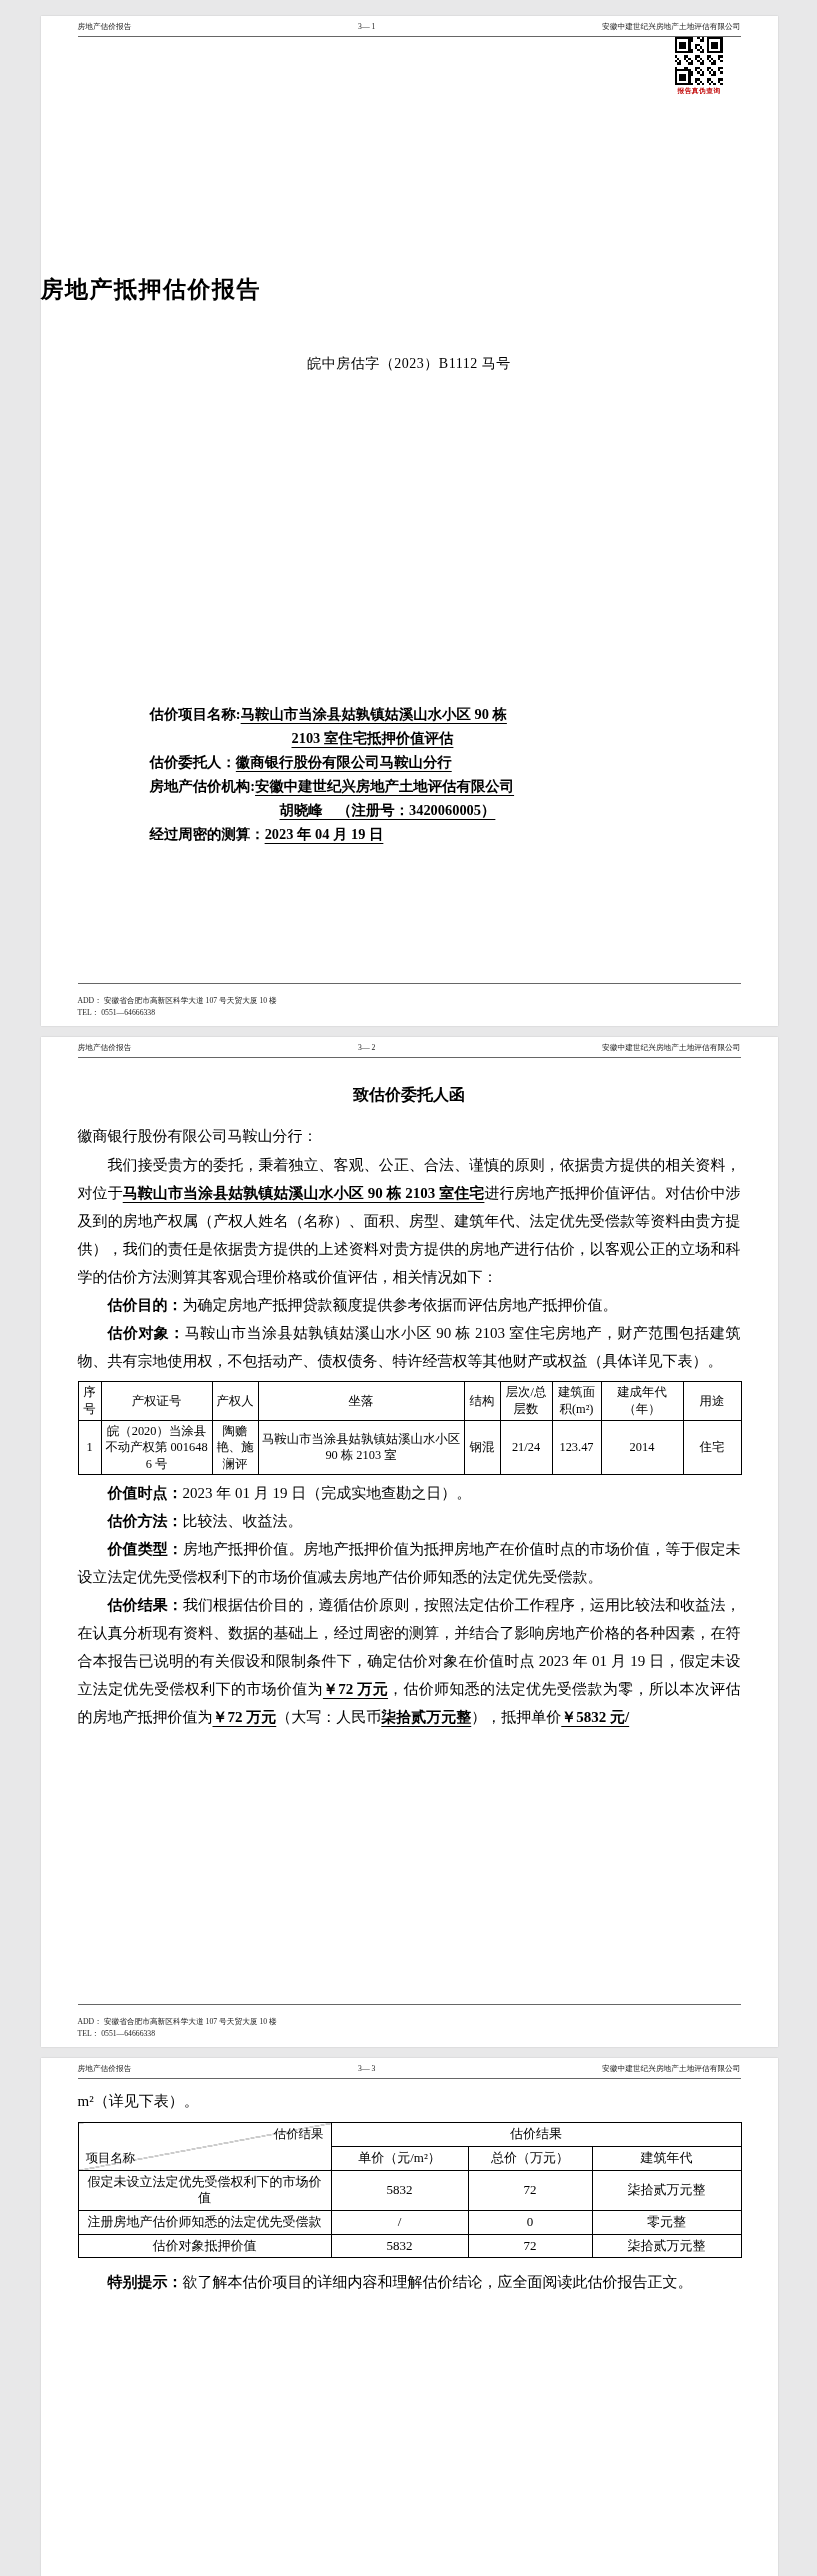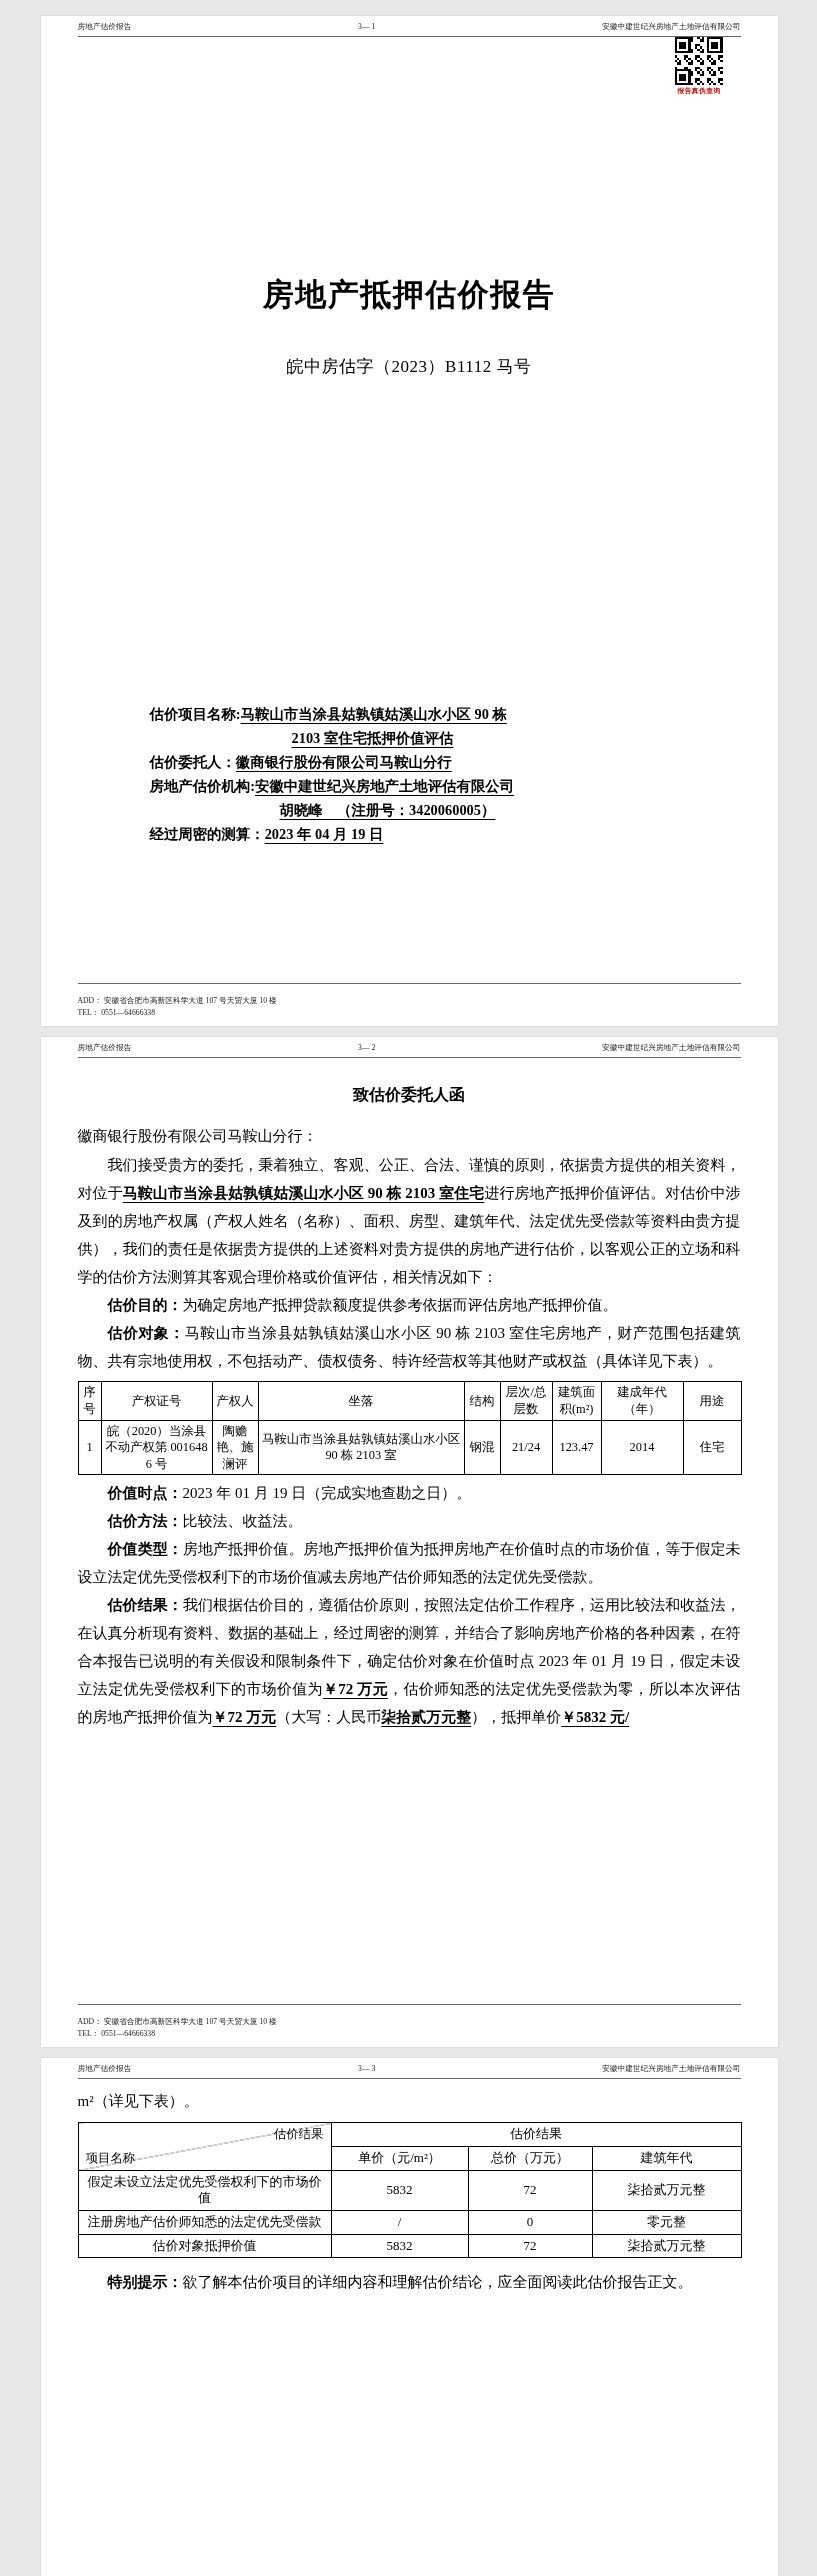--- a/index.html
+++ b/index.html
@@ -32,23 +32,23 @@
   }
 
   .qr-block{position:absolute;top:21.6px;right:54px;width:49px;text-align:center;}
   .qr{width:48px;height:48px;display:grid;
       grid-template-columns:repeat(21,1fr);grid-template-rows:repeat(21,1fr);
       background:#fff;}
   .qr .on{background:#000;}
   .qr-caption{margin-top:1.5px;font-size:6.7px;font-weight:bold;letter-spacing:0.5px;}
 
   .cover-title{position:absolute;top:258px;left:0;width:100%;margin:0;
-    text-align:center;font-size:31px;font-weight:bold;letter-spacing:1.5px;}
+    font-size:23px;font-weight:bold;letter-spacing:1.5px;}
   .cover-subtitle{position:absolute;top:339px;left:0;width:100%;
-    text-align:center;font-size:17px;letter-spacing:0.5px;}
+    text-align:center;font-size:14px;letter-spacing:0.5px;}
 
   .cover-fields{position:absolute;top:686px;left:109px;right:36px;
     font-size:14.4px;font-weight:bold;line-height:24px;}
   .field-line{white-space:nowrap;}
   .ind-a{padding-left:142px;}
   .ind-b{padding-left:130px;}
 
   .b{font-weight:bold;}
   .u{text-decoration:underline;text-underline-offset:3.6px;}
 

